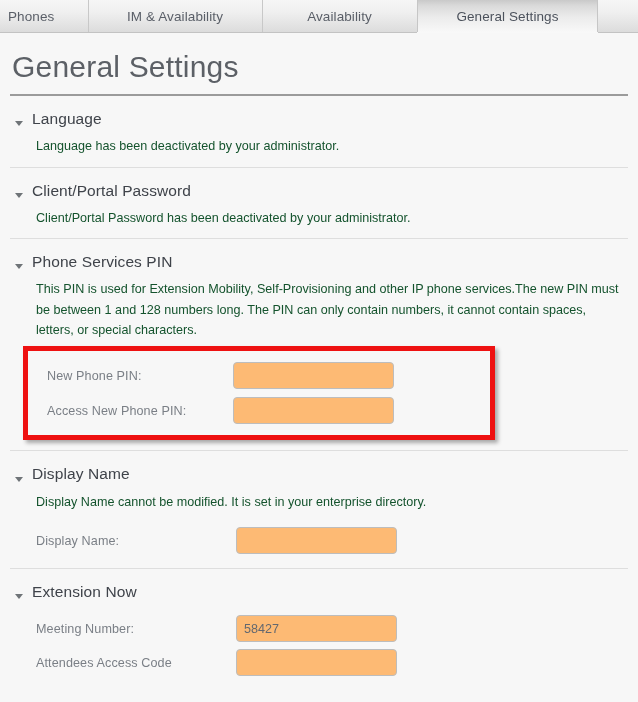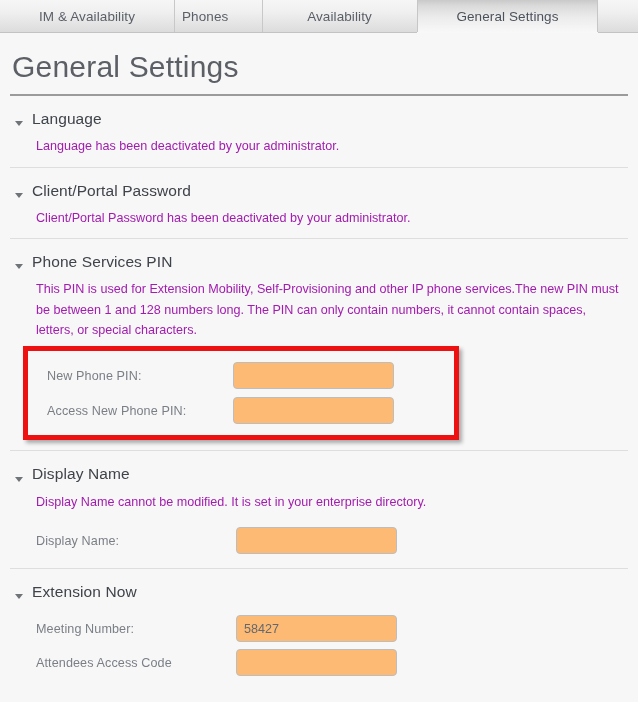--- a/index.html
+++ b/index.html
@@ -112,21 +112,21 @@
   .section-title {
     font-size: 15.5px;
     color: #3f434a;
     font-weight: normal;
     letter-spacing: .1px;
     margin: 0;
     line-height: 1.1;
   }
   .section-desc {
     font-size: 12.6px;
-    color: #a21caf;
+    color: #14532d;
     line-height: 1.62;
     margin: 9px 0 0 0;
     padding-left: 26px;
     padding-right: 6px;
   }
 
   
   .fields {
     margin-top: 12px;
     padding-left: 26px;
@@ -153,41 +153,41 @@
     font-size: 12.6px;
     color: #63686f;
     padding: 0 7px;
     outline: none;
   }
 
   
   .highlight-box {
     position: relative;
     margin: 6px 0 0 13px;
-    width: 436px;
+    width: 472px;
     border: 5px solid #ee1111;
     background: #f7f7f7;
     box-shadow: 3px 3px 4px rgba(0,0,0,.32);
   }
   .highlight-box .fields {
     margin-top: 0;
     padding: 7px 0 7px 19px;
   }
   .highlight-box .field-label { width: 186px; flex: 0 0 186px; }
   .highlight-box .field-row { height: 35px; }
 </style>
 </head>
 <body>
 
 <div class="tabbar">
+  <div class="tab tab-0">
+    <span>Phones</span>
+  </div>
   <div class="tab tab-1">
     <span>IM &amp; Availability</span>
-  </div>
-  <div class="tab tab-0">
-    <span>Phones</span>
   </div>
   <div class="tab tab-2">
     <span>Availability</span>
   </div>
   <div class="tab tab-3 active">
     <span>General Settings</span>
   </div>
   <div class="tabbar-filler"></div>
 </div>
 

